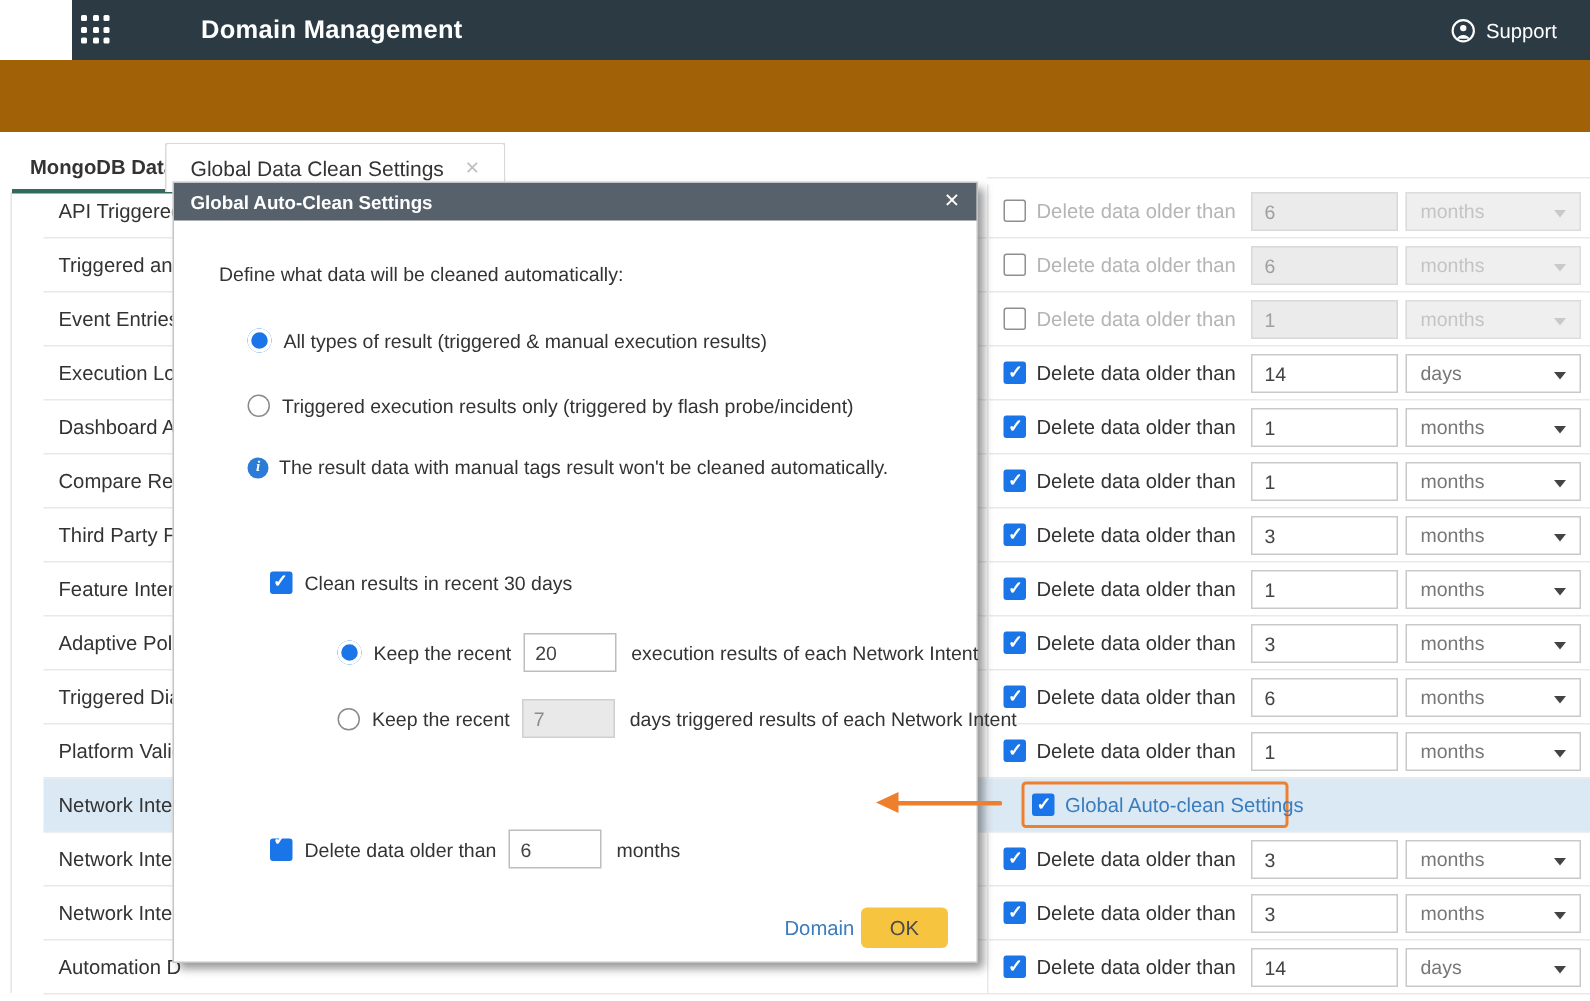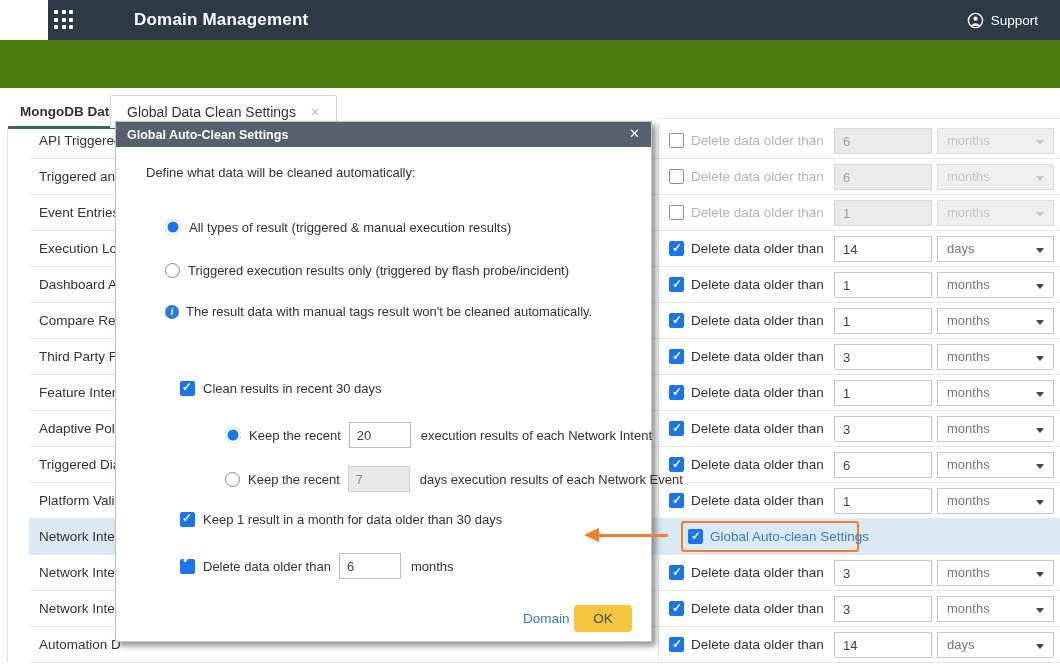--- a/index.html
+++ b/index.html
@@ -12,21 +12,21 @@
     background:#2c3a44; display:flex; align-items:center;margin-left:48px; }
   .grid-icon { width:20px; height:20px; margin-left:6px; display:grid;
     grid-template-columns:repeat(3,1fr); gap:3px; cursor:pointer; }
   .grid-icon i { width:4px; height:4px; background:#fff; border-radius:1px; }
   .app-title { color:#fff; font-size:17px; font-weight:bold; margin-left:60px; letter-spacing:.2px; }
   .header-right { position:absolute; right:0; top:0; height:40px; display:flex; align-items:center; gap:32px; padding-right:6px; }
   .support { display:flex; align-items:center; gap:7px; color:#fff; font-size:13.5px; cursor:pointer; }
   .tenant { color:#fff; font-size:13.5px; font-weight:bold; white-space:nowrap; width:32px; overflow:hidden; }
 
   
-  .tabbar { position:absolute; left:0; top:40px; width:1060px; height:48px; background:#4d7c0f; }
+  .tabbar { position:absolute; left:0; top:40px; width:1060px; height:48px; background:#a16207; }
   .tabbar-border { position:absolute; left:0; top:87px; width:1060px; height:1px; background:#d9d9d9; }
   .tab { position:absolute; display:flex; align-items:center; justify-content:center;
     border:1px solid #d9d9d9; background:#fbfbfb; color:#333; cursor:pointer; }
   .tab.start { left:8px; top:57px; width:100px; height:31px; font-size:13px; border-radius:2px 2px 0 0; }
   .tab.active { left:110px; top:55px; width:227px; height:33px; font-size:14px; background:#fff;
     border-bottom:none; z-index:3; border-radius:2px 2px 0 0; }
   .tab-close { color:#c0c0c0; font-size:12px; margin-left:14px; cursor:pointer; }
 
   
   .subtabs { position:absolute; left:0; top:88px; width:1060px; height:41px; background:#fff; }
@@ -320,21 +320,21 @@
       </div>
     </div>
     </div>
 
   <div class="modal">
     <div class="modal-header">
       <span class="modal-title">Global Auto-Clean Settings</span>
       <span class="modal-close">✕</span>
     </div>
 
-    <div class="mline" style="left:30px; top:43px;text-align:center;">Define what data will be cleaned automatically:</div>
+    <div class="mline" style="left:30px; top:53px;text-align:center;">Define what data will be cleaned automatically:</div>
 
     <div class="mline" style="left:49px; top:141px;">
       <span class="radio"></span>
       <span>Triggered execution results only (triggered by flash probe/incident)</span>
     </div>
 
     <div class="mline" style="left:49px; top:97px;">
       <span class="radio sel-on"></span>
       <span>All types of result (triggered &amp; manual execution results)</span>
     </div>
@@ -354,27 +354,23 @@
       <span class="radio sel-on"></span>
       <span>Keep the recent</span>
       <input class="m-input" type="text" value="20" style="">
       <span>execution results of each Network Intent</span>
     </div>
 
     <div class="mline" style="left:109px; top:344px;">
       <span class="radio"></span>
       <span>Keep the recent</span>
       <input class="m-input dis" type="text" value="7" style="">
-      <span>days execution results of each Network Event</span>
-    </div>
-
-    <div class="mline" style="left:64px; top:390px;">
-      <span class="cb checked" style="position:static; margin-right:8px;"></span>
-      <span>Keep 1 result in a month for data older than 30 days</span>
-    </div>
+      <span>days triggered results of each Network Intent</span>
+    </div>
+
 
     <div class="mline" style="left:64px; top:431px;">
       <span class="cb checked" style="position:static; margin-right:8px;"></span>
       <span>Delete data older than</span>
       <input class="m-input" type="text" value="6" style="">
       <span>months</span>
     </div>
 
     <span class="cancel-link">Domain</span>
     <button class="ok-btn">OK</button>

